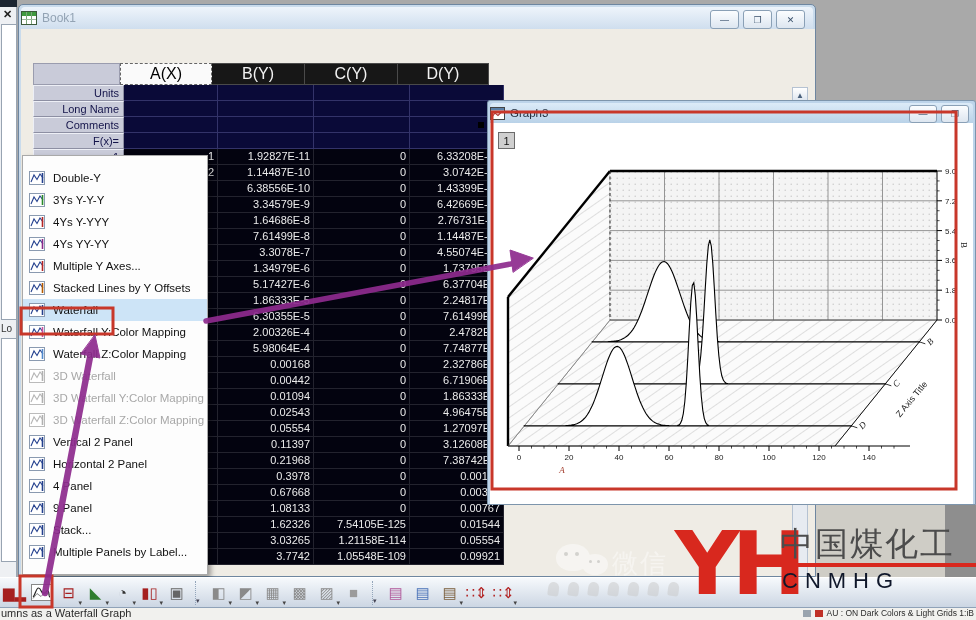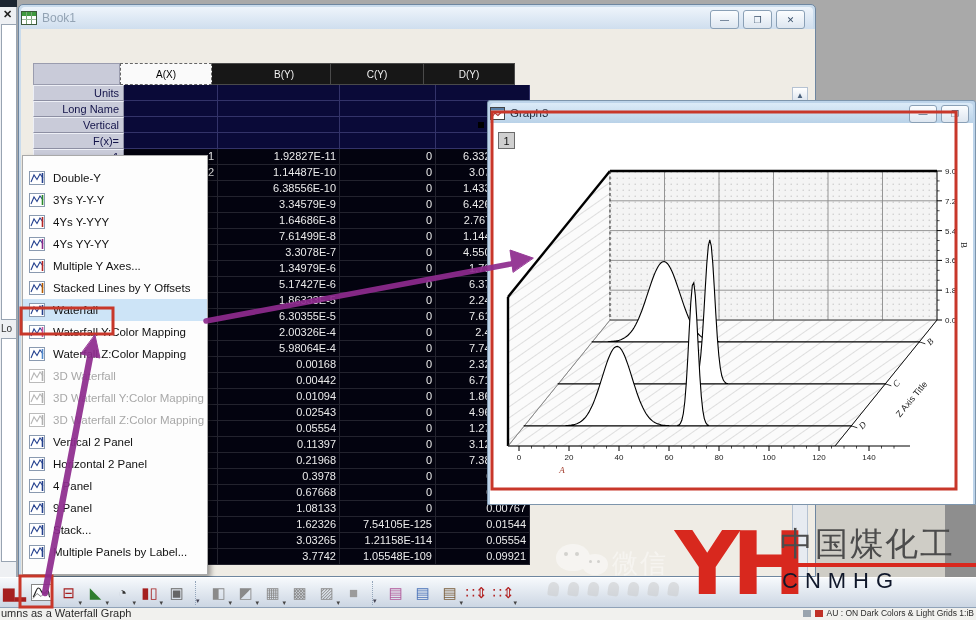--- a/index.html
+++ b/index.html
@@ -25,31 +25,31 @@
   .winbtns{position:absolute;display:flex;gap:4px;}
   #bookwin .winbtns{right:10px;top:5px;}
   .wbtn{width:27px;height:17px;border:1px solid #8aa0b6;border-radius:3px;background:linear-gradient(#fbfdff,#dde6f0);
         display:flex;align-items:center;justify-content:center;font-size:9px;color:#39506b;}
   #booksheet{position:relative;width:794px;height:549px;background:#efece5;overflow:hidden;}
 
   
   #sheet-table{position:absolute;left:12px;top:34px;font-size:11px;}
   .hrow{display:flex;height:22px;}
   .corner{width:85px;background:#c9cbd9;border:1px solid #9a9cae;}
-  .hcell{display:flex;align-items:center;justify-content:center;font-size:10px;color:#f2f2f2;background:#171717;
+  .hcell{display:flex;align-items:center;justify-content:center;font-size:16px;color:#f2f2f2;background:#171717;
          border-right:1px solid #4a4a4a;border-top:1px solid #4a4a4a;border-bottom:1px solid #4a4a4a;}
   .hcell.sel{background:#fafafa;color:#000;border:1px dashed #666;}
   .trow{display:flex;height:16px;}
   .rh{width:85px;background:#c9cbd9;color:#14144a;text-align:right;padding:1px 4px 0 0;
       border-top:1px solid #edeff6;border-left:1px solid #edeff6;border-right:1px solid #8d8fa3;border-bottom:1px solid #8d8fa3;}
   .dc{color:#ebebeb;text-align:right;padding:1px 3px 0 0;border-right:1px solid rgba(150,150,220,.30);
       border-bottom:1px solid rgba(150,150,220,.30);}
   .lab .dc{background:#0a0a38;}
   .dat .dc{background:#03030f;border-color:rgba(255,255,255,.13);}
-  .c-a{width:90px;}.c-b{width:92px;padding-left:26px;}.c-c{width:92px;}.c-d{width:90px;}
+  .c-a{width:90px;}.c-b{width:92px;}.c-c{width:92px;}.c-d{width:90px;}
   #selhandle{left:457px;top:93px;width:6px;height:6px;background:#000;}
   
   #vsb{left:771px;top:58px;width:16px;height:498px;background:#e7ebf1;border:1px solid #b5c2d2;}
   #vsb .up{position:absolute;left:0;top:0;width:14px;height:15px;background:linear-gradient(#fff,#d8e1ec);
            border-bottom:1px solid #a9b8c9;display:flex;align-items:center;justify-content:center;font-size:8px;color:#4a617c;}
 
   
   #plotmenu{left:22px;top:155px;width:186px;background:#fdfdfd;border:1px solid #a9a9a9;z-index:30;
             box-shadow:3px 3px 5px rgba(0,0,0,.35);padding:11px 0;}
   .mitem{height:22px;display:flex;align-items:center;padding-left:6px;font-size:11.5px;color:#111;}
@@ -151,21 +151,21 @@
             <div class="dc c-d"></div>
           </div>
           <div class="trow lab">
             <div class="rh">Long Name</div>
             <div class="dc c-a"></div>
             <div class="dc c-b"></div>
             <div class="dc c-c"></div>
             <div class="dc c-d"></div>
           </div>
           <div class="trow lab">
-            <div class="rh">Vertical</div>
+            <div class="rh">Comments</div>
             <div class="dc c-a"></div>
             <div class="dc c-b"></div>
             <div class="dc c-c"></div>
             <div class="dc c-d"></div>
           </div>
           <div class="trow lab">
             <div class="rh">F(x)=</div>
             <div class="dc c-a"></div>
             <div class="dc c-b"></div>
             <div class="dc c-c"></div>

